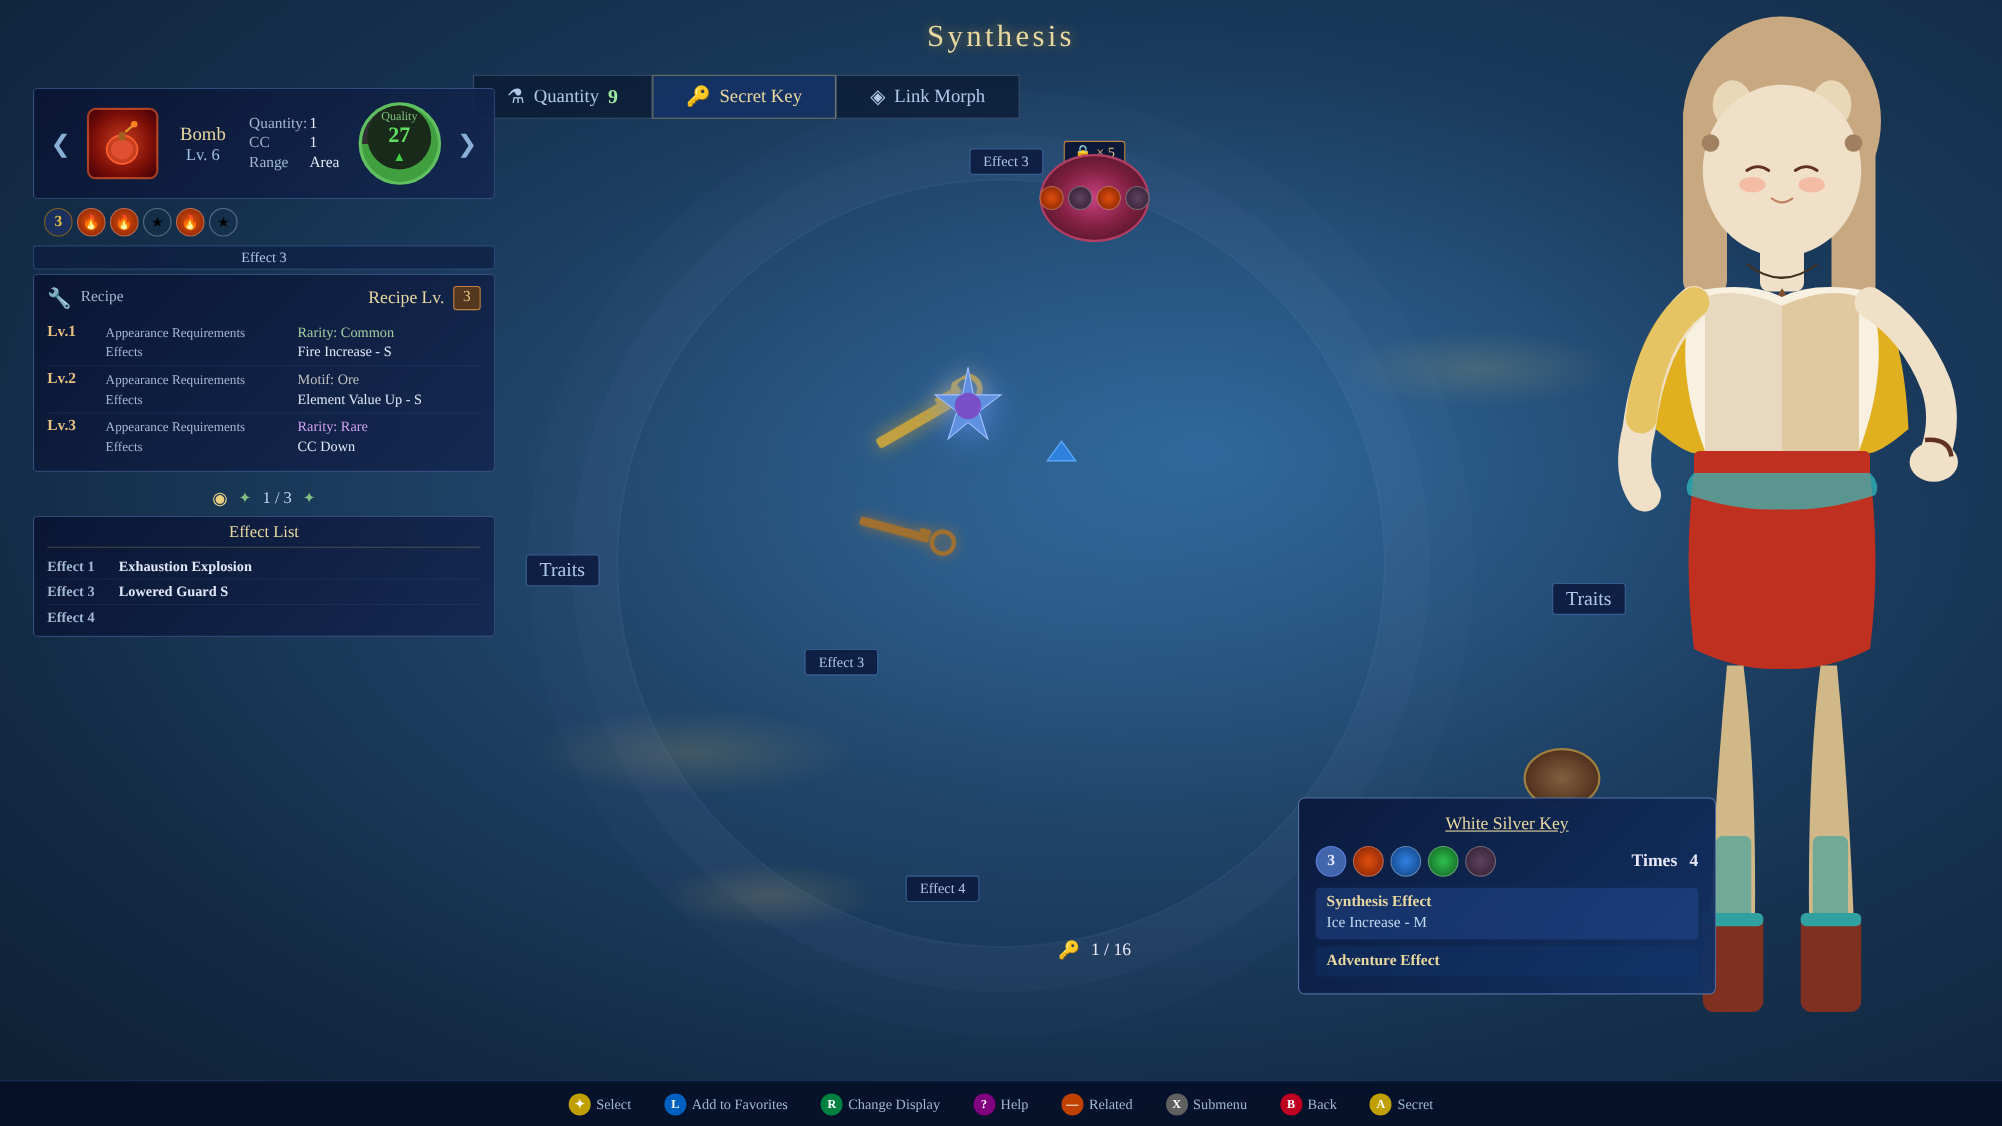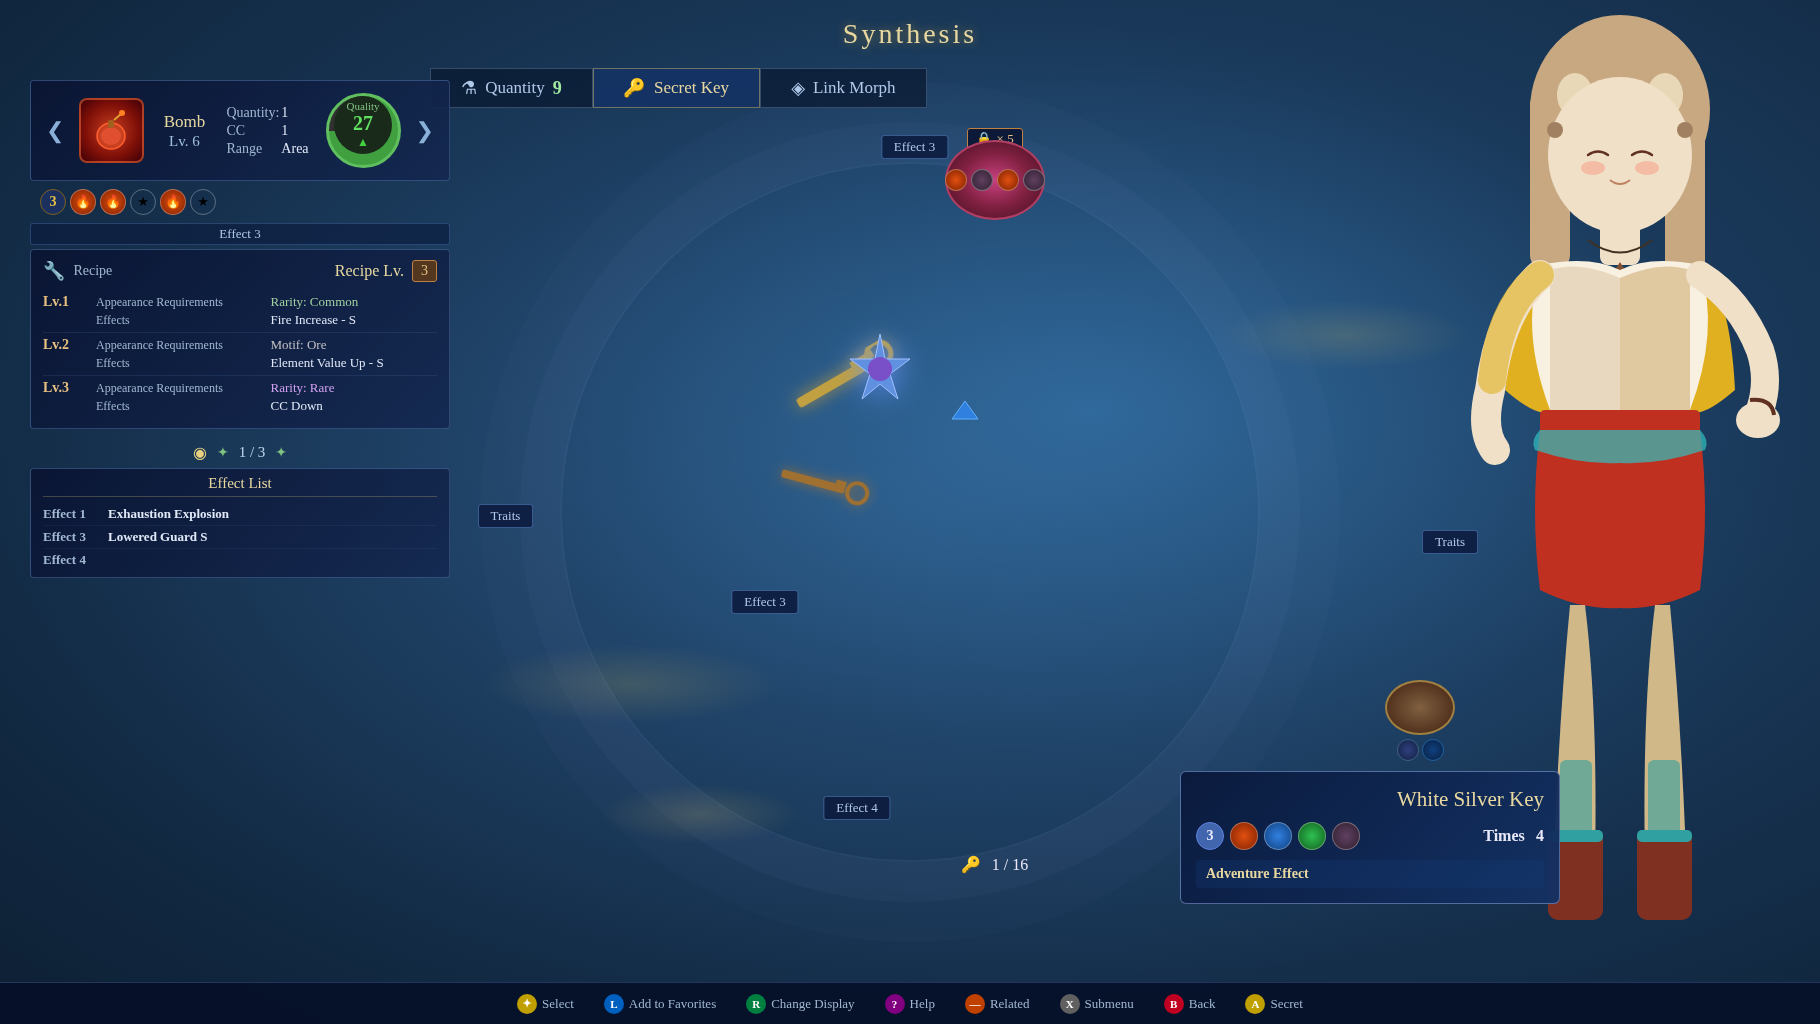--- a/index.html
+++ b/index.html
@@ -375,24 +375,25 @@
       bottom: 120px;
       right: 260px;
       width: 380px;
       background: linear-gradient(135deg, rgba(10,25,60,0.97) 0%, rgba(20,50,100,0.97) 100%);
       border: 1px solid rgba(150,180,240,0.5);
       border-radius: 6px;
       padding: 15px;
       z-index: 20;
     }
     .popup-title {
-      font-size: 21px;
+      font-size: 16px;
       color: #e8d8a0;
-      text-align: right;
+      text-align: center;
       margin-bottom: 10px;
+      text-decoration: underline;
     }
     .popup-gems-row {
       display: flex;
       align-items: center;
       gap: 6px;
       margin-bottom: 10px;
     }
     .popup-gem-num {
       width: 28px; height: 28px;
       border-radius: 50%;
@@ -463,21 +464,21 @@
       z-index: 10;
     }
     .key-counter-icon { font-size: 16px; color: #80a0d0; }
 
     
     .traits-label {
       position: absolute;
       background: rgba(10,25,60,0.85);
       border: 1px solid rgba(100,150,220,0.5);
       color: #b0c8e8;
-      font-size: 13px;
+      font-size: 18px;
       padding: 3px 12px;
       border-radius: 3px;
     }
 
     
     .character {
       position: absolute;
       right: 0;
       top: 0;
       bottom: 0;
@@ -764,20 +765,24 @@
     <div class="popup-gem popup-gem-fire"></div>
     <div class="popup-gem popup-gem-ice"></div>
     <div class="popup-gem popup-gem-wind"></div>
     <div class="popup-gem popup-gem-dark"></div>
     <div class="popup-times">
       <span>Times</span>
       &nbsp;
       <span>4</span>
     </div>
   </div>
+  <div class="popup-section">
+    <div class="popup-section-title">Synthesis Effect</div>
+    <div class="popup-section-value">Ice Increase - M</div>
+  </div>
   <div class="popup-section-adv">
     <div class="popup-section-adv-title">Adventure Effect</div>
   </div>
 </div>
 
 <div class="character">
   <svg width="420" height="950" viewBox="0 0 420 950" style="position:absolute;right:-10px;top:10px;">
 
     <ellipse cx="210" cy="100" rx="90" ry="95" fill="#c8a880"></ellipse>
     <rect x="120" y="80" width="40" height="180" rx="15" fill="#c8a880"></rect>

